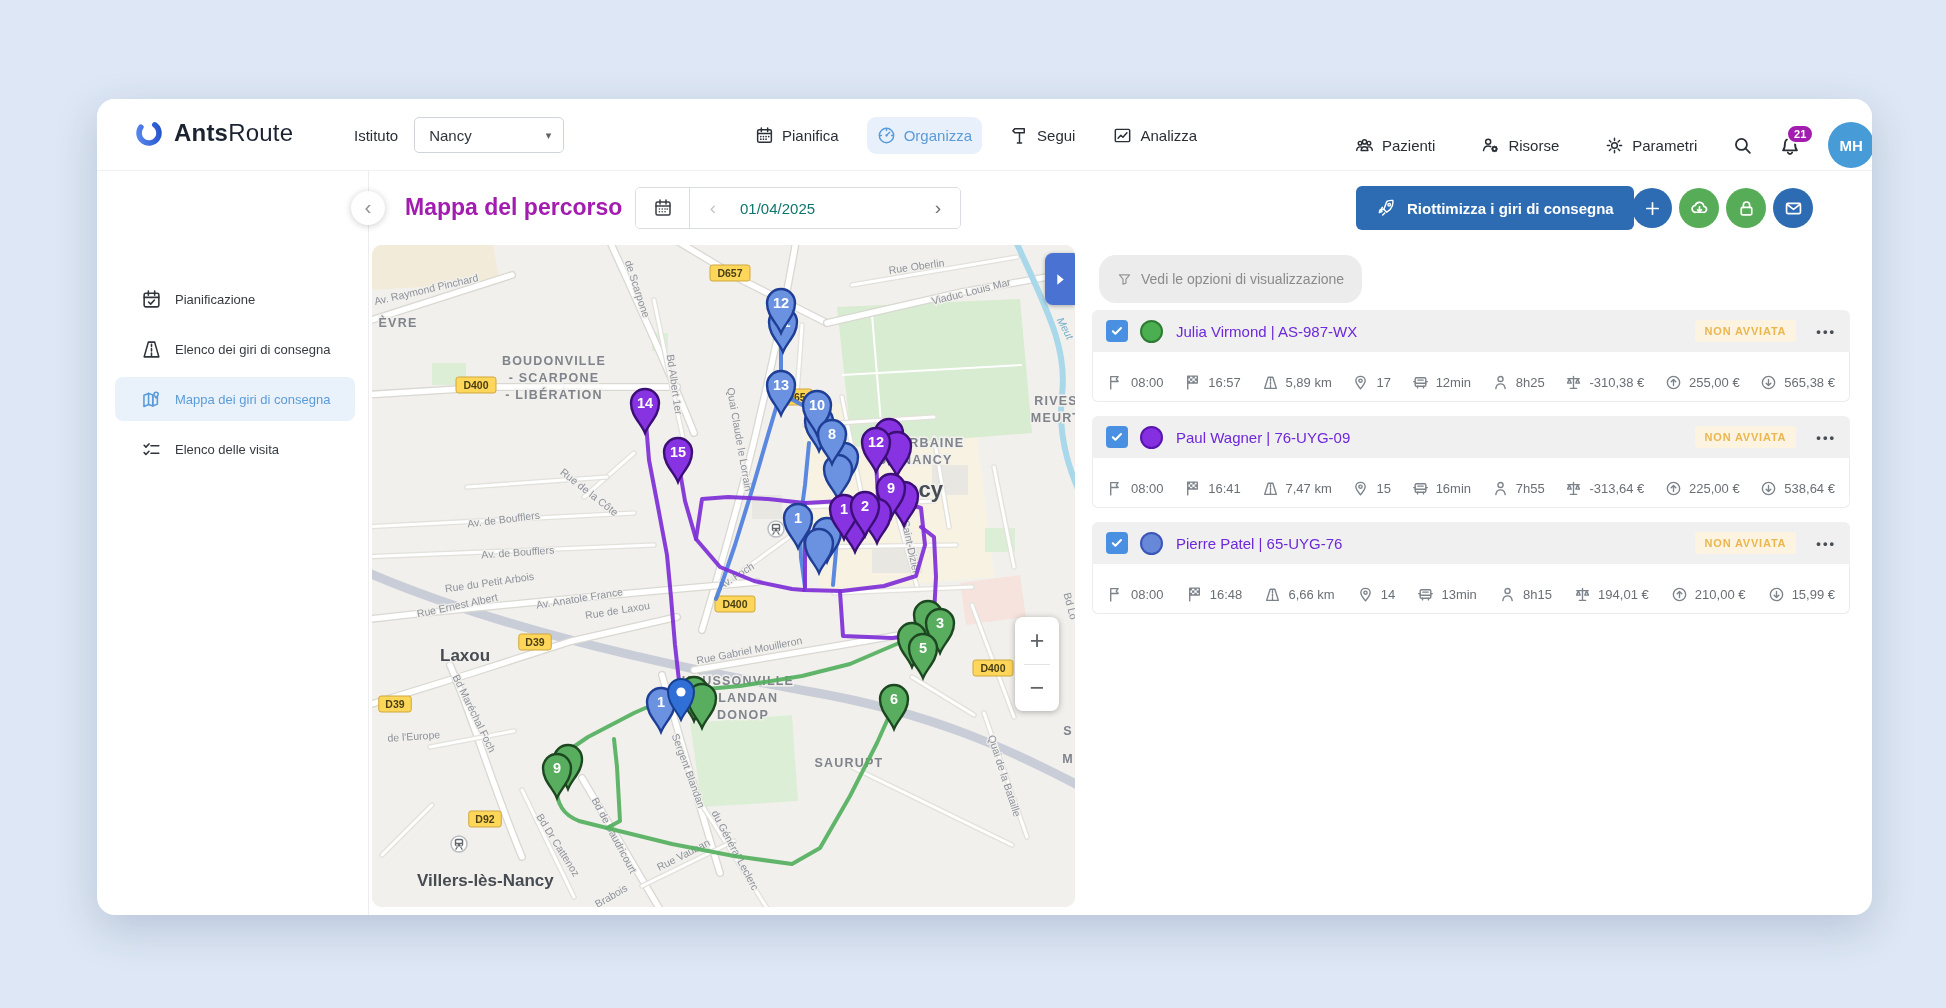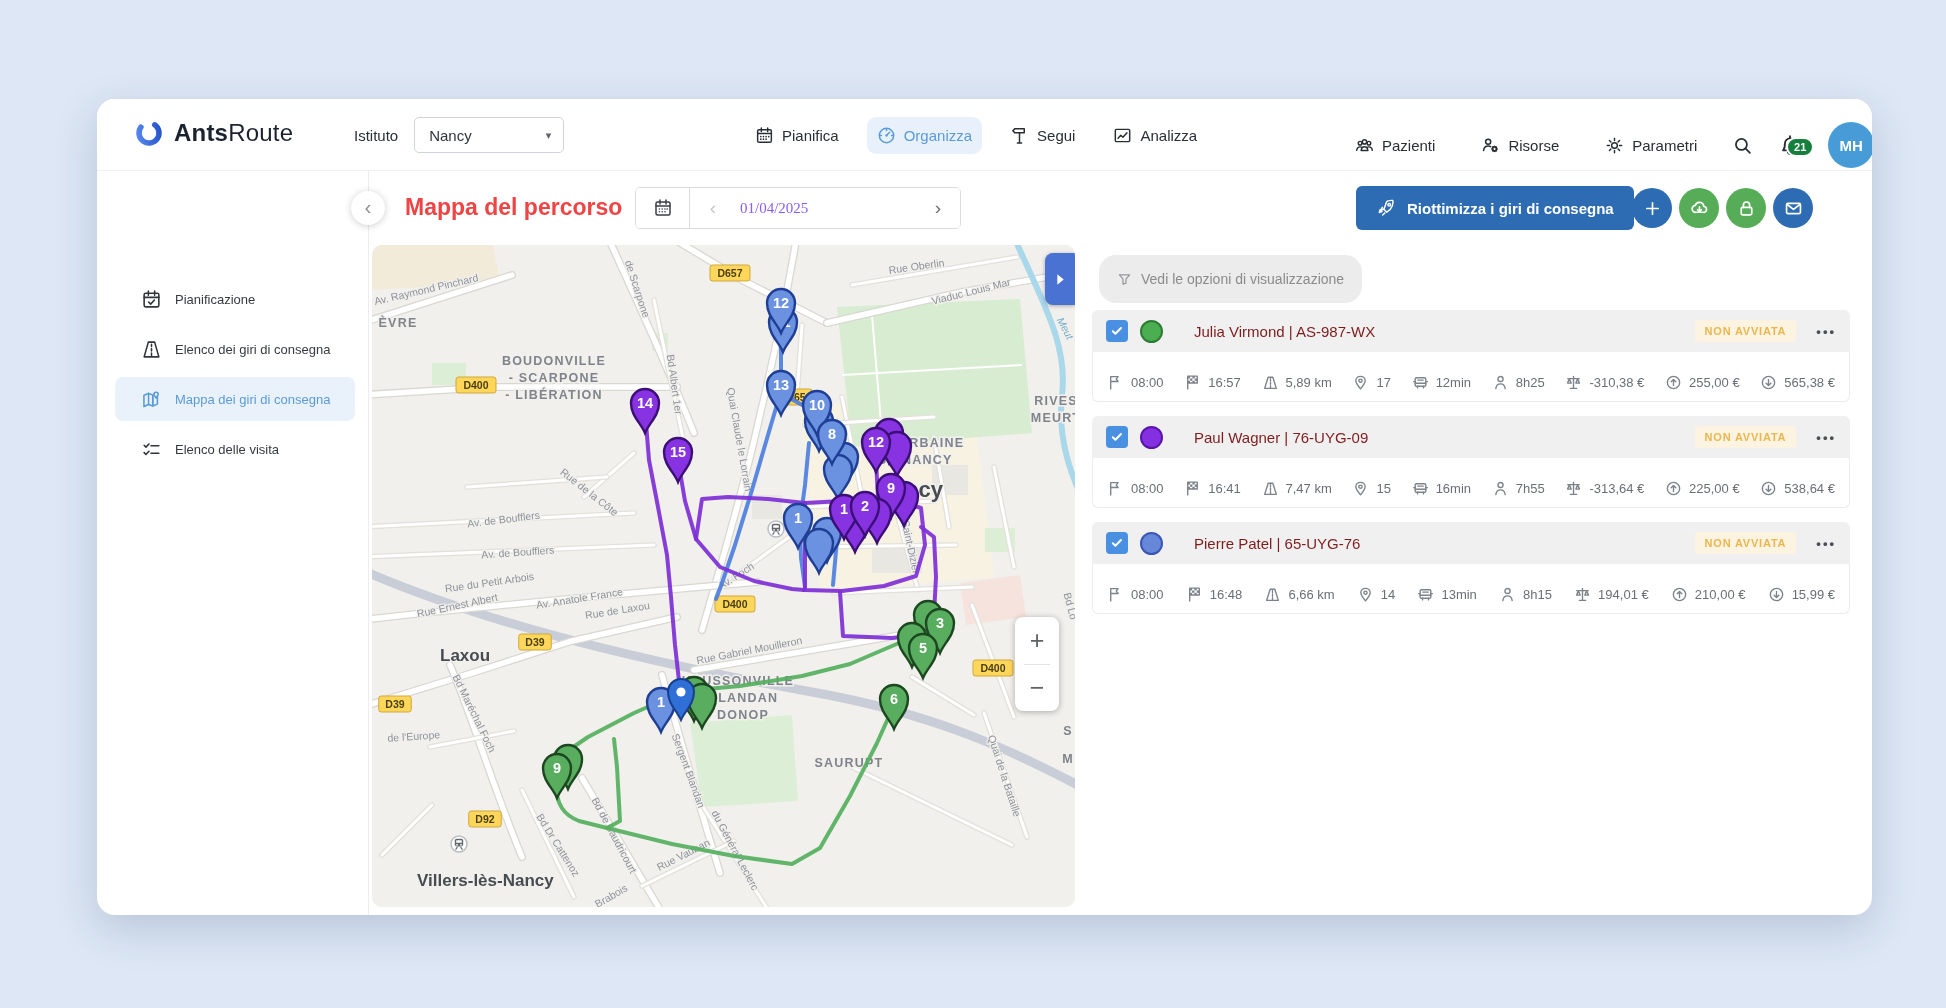--- a/index.html
+++ b/index.html
@@ -17,44 +17,44 @@
   .select{width:150px;height:36px;border:1px solid #cfd4da;border-radius:5px;background:#fff;display:flex;
           align-items:center;padding:0 12px 0 14px;font-size:15px;color:#30353c;cursor:pointer;}
   .select .caret{margin-left:auto;color:#5f646b;font-size:11px;}
   .mainnav{position:absolute;left:648px;top:0;height:72px;display:flex;align-items:center;gap:18px;}
   .navitem{display:flex;align-items:center;gap:8px;background:none;border:none;font-family:inherit;
            font-size:15px;color:#2a2f36;padding:9px 10px;border-radius:9px;cursor:pointer;white-space:nowrap;}
   .navitem.active{background:#e8f1fb;color:#5b9bd8;}
   .nic{width:19px;height:19px;stroke:currentColor;fill:none;stroke-width:1.4;stroke-linecap:round;stroke-linejoin:round;}
   .navright{position:absolute;left:1248px;top:0;height:92px;display:flex;align-items:center;gap:26px;}
   .bellwrap{position:relative;}
-  .nbadge{position:absolute;top:-9px;right:-12px;background:#15803d;color:#fff;font-size:11px;font-weight:700;
-          border-radius:10px;padding:2px 6px;border:2px solid #fff;margin-top:13px;}
+  .nbadge{position:absolute;top:-9px;right:-12px;background:#a21caf;color:#fff;font-size:11px;font-weight:700;
+          border-radius:10px;padding:2px 6px;border:2px solid #fff;}
   .avatar{width:46px;height:46px;border-radius:50%;background:#479bd6;color:#fff;font-weight:700;font-size:15px;
           display:flex;align-items:center;justify-content:center;cursor:pointer;}
   .iconbtn{background:none;border:none;cursor:pointer;display:flex;align-items:center;color:#2a2f36;}
   
   .vline{position:absolute;left:271px;top:72px;bottom:0;width:1px;background:#ededf0;}
   .sbitem{position:absolute;left:18px;width:240px;height:44px;display:flex;align-items:center;gap:13px;
           padding-left:26px;font-size:13px;color:#363b42;border-radius:8px;cursor:pointer;background:none;border:none;
           font-family:inherit;text-align:left;}
   .sbitem.active{background:#e9f2fb;color:#5b9bd8;}
   .sbic{width:21px;height:21px;stroke:#30353c;fill:none;stroke-width:1.5;stroke-linecap:round;stroke-linejoin:round;flex:0 0 auto;}
   .sbitem.active .sbic{stroke:#5b9bd8;}
   
   .backbtn{position:absolute;left:254px;top:92px;width:34px;height:34px;border-radius:50%;background:#fff;
            box-shadow:0 1px 7px rgba(0,0,0,.2);border:none;color:#8a8f94;font-size:21px;cursor:pointer;z-index:6;
            display:flex;align-items:center;justify-content:center;padding-bottom:3px;}
-  .ptitle{position:absolute;left:308px;top:95px;font-size:23px;font-weight:600;color:#ef4444;}
+  .ptitle{position:absolute;left:308px;top:95px;font-size:23px;font-weight:600;color:#a21caf;}
   .dategroup{position:absolute;left:538px;top:88px;height:42px;display:flex;align-items:stretch;background:#fff;
              border:1px solid #d9dce0;border-radius:5px;overflow:hidden;}
   .seg{display:flex;align-items:center;justify-content:center;cursor:pointer;background:#fff;border:none;font-family:inherit;}
   .seg-cal{width:54px;border-right:1px solid #d9dce0;}
   .seg-prev{width:46px;color:#c2c7cd;font-size:19px;}
-  .seg-date{width:180px;justify-content:flex-start;padding-left:4px;font-size:15px;color:#8b5cf6;cursor:default;font-family:Liberation Serif, serif;}
+  .seg-date{width:180px;justify-content:flex-start;padding-left:4px;font-size:15px;color:#0f766e;cursor:default;}
   .seg-next{width:44px;color:#6b7075;font-size:19px;}
   .calic{width:20px;height:20px;stroke:#3a3f45;fill:none;stroke-width:1.5;stroke-linecap:round;}
   .riot{position:absolute;left:1259px;top:87px;height:44px;background:#2d6cb3;border:none;border-radius:6px;
         color:#fff;font-family:inherit;font-size:15px;font-weight:700;display:flex;align-items:center;gap:11px;
         padding:0 20px;cursor:pointer;}
   .ric{width:20px;height:20px;stroke:#fff;fill:none;stroke-width:1.3;stroke-linecap:round;stroke-linejoin:round;}
   .cbtn{position:absolute;top:89px;width:40px;height:40px;border-radius:50%;border:none;cursor:pointer;
         display:flex;align-items:center;justify-content:center;}
   .cbtn svg{width:21px;height:21px;stroke:#fff;fill:none;stroke-width:1.6;stroke-linecap:round;stroke-linejoin:round;}
   .cb-blue{background:#2d6cb3;} .cb-green{background:#57ad57;}
@@ -73,21 +73,21 @@
   .filterpill{position:absolute;left:7px;top:10px;height:48px;border-radius:17px;background:#ececec;border:none;
               display:inline-flex;align-items:center;gap:9px;padding:0 18px;font-family:inherit;font-size:14px;
               color:#8b8b8e;cursor:pointer;}
   .fic{width:15px;height:15px;stroke:#97979b;fill:none;stroke-width:1.3;stroke-linejoin:round;}
   .card{position:absolute;left:0;width:758px;}
   .cardhead{height:42px;background:#f0f0f1;border-radius:6px 6px 0 0;display:flex;align-items:center;padding:0 14px;}
   .cb{width:22px;height:22px;border-radius:4px;background:#4a90e2;display:flex;align-items:center;justify-content:center;
       cursor:pointer;flex:0 0 auto;}
   .cb svg{width:14px;height:14px;}
   .dot{width:23px;height:23px;border-radius:50%;margin-left:12px;border:2px solid #333;flex:0 0 auto;}
-  .rname{margin-left:31px;font-size:15px;font-weight:500;color:#7f1d1d;flex:1;}
+  .rname{margin-left:13px;font-size:15px;font-weight:500;color:#6d28d9;flex:1;}
   .badge{font-size:11px;font-weight:700;letter-spacing:.8px;color:#eab650;background:#fcf4e0;padding:5px 10px;
          border-radius:4px;white-space:nowrap;}
   .menu{margin-left:20px;color:#4a4f55;font-size:13px;letter-spacing:2px;cursor:pointer;font-weight:700;}
   .cardstats{height:50px;background:#fff;border:1px solid #ececee;border-top:none;border-radius:0 0 6px 6px;
              display:flex;align-items:center;justify-content:space-between;padding:0 14px;}
   .stat{display:flex;align-items:center;gap:7px;font-size:13px;color:#6a6f75;white-space:nowrap;margin-top:12px;}
   .sic{width:17px;height:17px;stroke:#7d838a;fill:none;stroke-width:1.3;stroke-linecap:round;stroke-linejoin:round;flex:0 0 auto;}
 </style>
 </head>
 <body>

